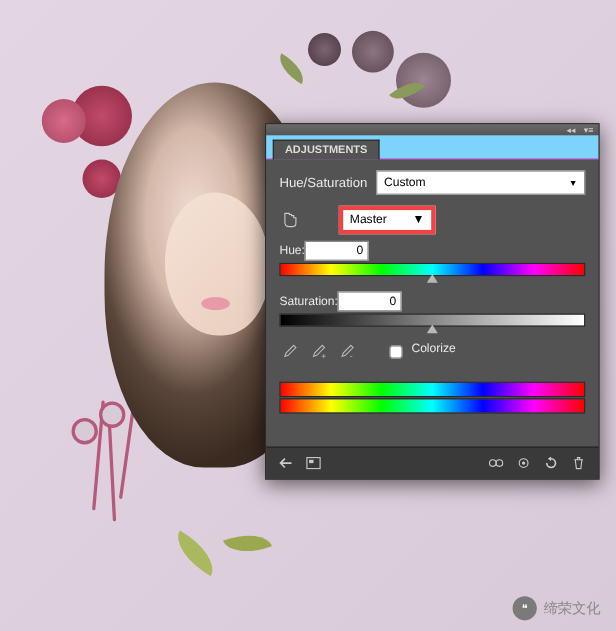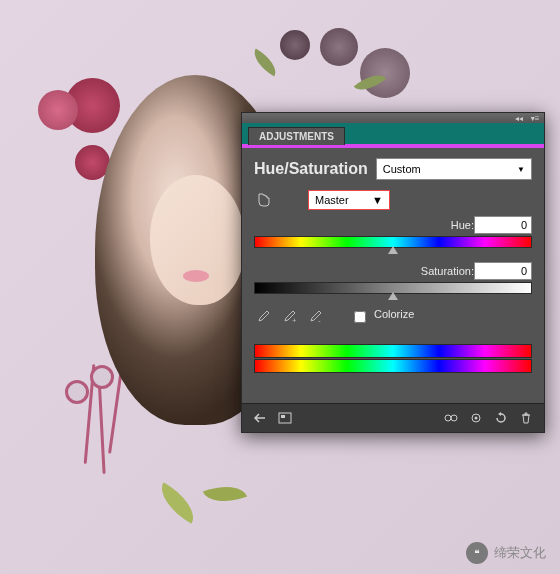--- a/index.html
+++ b/index.html
@@ -22,32 +22,32 @@
 .t3{bottom:120px;left:115px;transform:rotate(8deg)}
 .stemball{position:absolute;width:18px;height:18px;border-radius:50%;border:3px solid #b45a7a;background:#d8cad7}
 .sb1{bottom:170px;left:65px}
 .sb2{bottom:185px;left:90px}
 .portrait{position:absolute;top:75px;left:95px;width:200px;height:350px;background:radial-gradient(ellipse at 40% 35%,#f0dcd2 0%,#d4b8aa 25%,#5a463a 50%,#3a2a20 70%);border-radius:50% 50% 45% 45%}
 .face{position:absolute;top:100px;left:55px;width:95px;height:130px;background:linear-gradient(135deg,#f5e2d6,#e8cebe);border-radius:48% 52% 45% 50%}
 .lips{position:absolute;top:195px;left:88px;width:26px;height:12px;background:#e89aa8;border-radius:50%}
 .panel{position:absolute;top:112px;right:15px;width:302px;background:#535353;border:1px solid #2a2a2a;box-shadow:0 4px 18px rgba(0,0,0,.6)}
 .panel-head{height:10px;background:linear-gradient(#6a6a6a,#555);display:flex;justify-content:flex-end;align-items:center;padding:0 4px;gap:6px}
 .panel-head .ic{width:10px;height:8px;display:flex;align-items:center;justify-content:center;color:#ccc;font-size:8px;cursor:pointer}
-.tab-bar{background:#0f766e;padding:3px 0 0 6px;border-bottom:4px solid #d946ef}
+.tab-bar{background:#7dd3fc;padding:3px 0 0 6px;border-bottom:1px solid #d946ef}
 .tab{display:inline-block;background:#535353;padding:3px 10px;font-size:10px;font-weight:bold;color:#ddd;border:1px solid #2a2a2a;border-bottom:none;position:relative;top:1px}
 .body{background:#535353;padding:10px 12px 8px}
 .row{display:flex;align-items:center;gap:8px;margin-bottom:10px}
-.title{color:#e8e8e8;font-weight:bold;font-size:16px}
+.title{color:#e8e8e8;font-weight:normal;font-size:12px}
 .preset{flex:1;height:20px;background:#fff;border:1px solid #888;display:flex;align-items:center;justify-content:space-between;padding:0 6px;font-size:11px}
 .preset .arr{font-size:8px}
 .section{margin:6px 0 14px}
 .range-row{display:flex;align-items:center;gap:10px;margin-bottom:4px}
 .hand-icon{width:18px;height:18px;display:flex;align-items:center;justify-content:center;color:#ccc;border:1px solid transparent}
-.channel{width:68px;height:18px;background:#fff;border:1px solid #ef4444;display:flex;align-items:center;justify-content:space-between;padding:0 6px;font-size:11px}
-.label-row{display:flex;justify-content:flex-end;align-items:center;margin-bottom:2px}
+.channel{width:68px;height:18px;background:#fff;border:4px solid #ef4444;display:flex;align-items:center;justify-content:space-between;padding:0 6px;font-size:11px}
+.label-row{display:flex;justify-content:flex-start;align-items:center;margin-bottom:2px}
 .label-row label{color:#e8e8e8;font-size:11px}
 .valbox{width:48px;height:16px;background:#fff;border:1px solid #888;text-align:right;padding:0 4px;font-size:11px;line-height:16px}
 .grad{height:10px;border:1px solid #2a2a2a;position:relative;margin-bottom:4px}
 .hue-grad{background:linear-gradient(90deg,#f00,#ff0,#0f0,#0ff,#00f,#f0f,#f00)}
 .sat-grad{background:linear-gradient(90deg,#888,#f00)}
 .light-grad{background:linear-gradient(90deg,#000,#888,#fff)}
 .thumb{position:absolute;top:9px;width:0;height:0;border-left:5px solid transparent;border-right:5px solid transparent;border-bottom:8px solid #b8b8b8;transform:translateX(-50%)}
 .eyedrops{display:flex;gap:8px;align-items:center;margin:14px 0 18px}
 .eye{width:18px;height:18px;color:#bbb;display:flex;align-items:center;justify-content:center;font-size:14px}
 .chk{display:flex;align-items:flex-start;gap:5px;color:#e8e8e8;font-size:11px;margin-left:18px}

